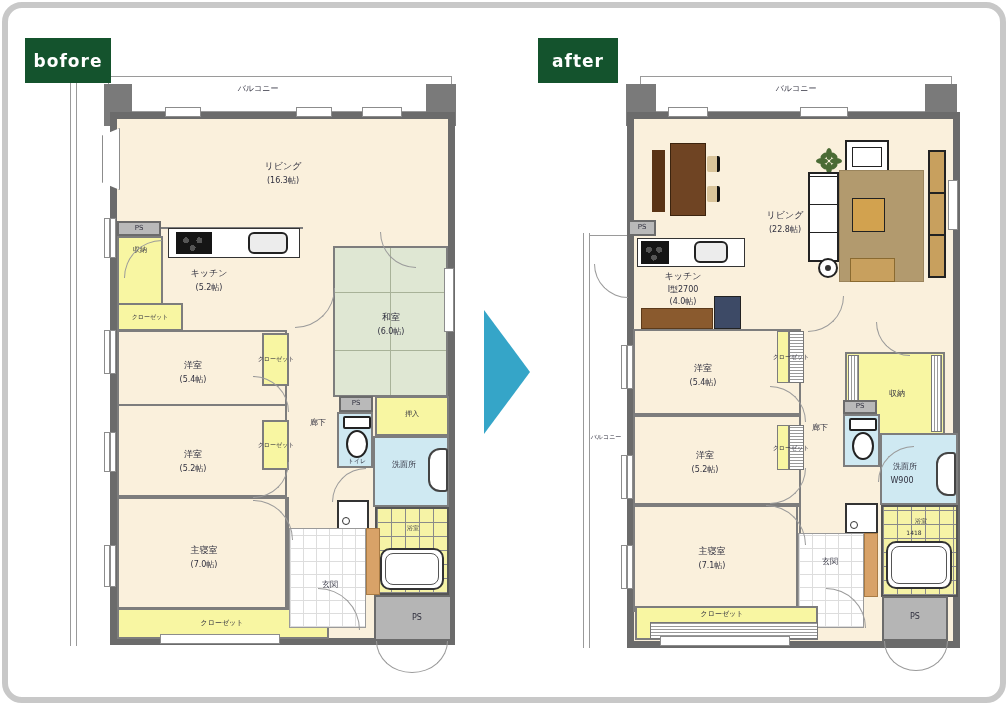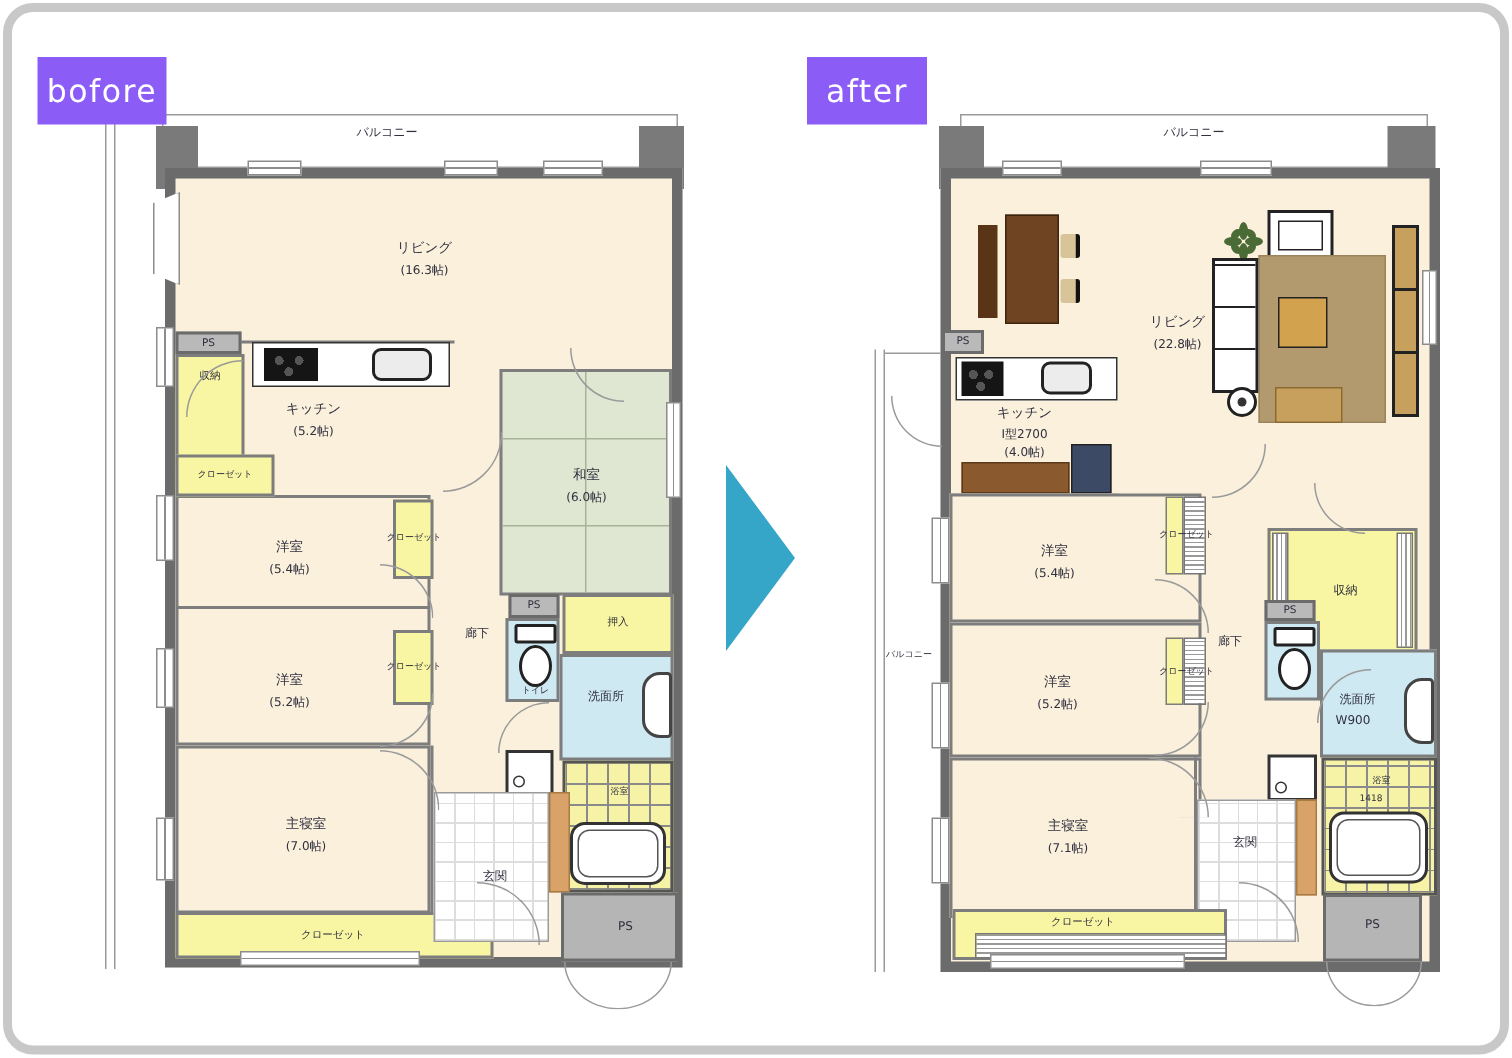--- a/index.html
+++ b/index.html
@@ -1,20 +1,20 @@
 <!DOCTYPE html>
 <html><head>
 <meta charset="utf-8">
 <style>
   html,body{margin:0;padding:0}
   body{width:1008px;height:705px;position:relative;background:#fff;
        font-family:"DejaVu Sans","Liberation Sans",sans-serif;color:#333;overflow:hidden}
   .abs{position:absolute;box-sizing:border-box}
   .card{left:2px;top:2px;width:1004px;height:701px;border:6px solid #c8c8c8;border-radius:20px;background:#fff}
-  .badge{background:#8b5cf6;color:#fff;font-weight:normal;font-size:21px;
+  .badge{background:#14532d;color:#fff;font-weight:bold;font-size:17px;
          display:flex;align-items:center;justify-content:center;letter-spacing:1px}
   .rail{background:#fff;border-left:1px solid #9a9a9a;border-right:1px solid #9a9a9a}
   .balc{background:#fff;border:1px solid #9a9a9a}
   .corner{background:#7a7a7a}
   .planbody{border:7px solid #6b6b6b;background:#faf0dc}
   .room{border:2px solid #7d7d7d;background:#faf0dc}
   .yellow{background:#f8f6a2}
   .tatami{background:#dfe7d3}
   .blue{background:#cfe9f2}
   .psbox{background:#b9b9b9;border:2px solid #6b6b6b}

